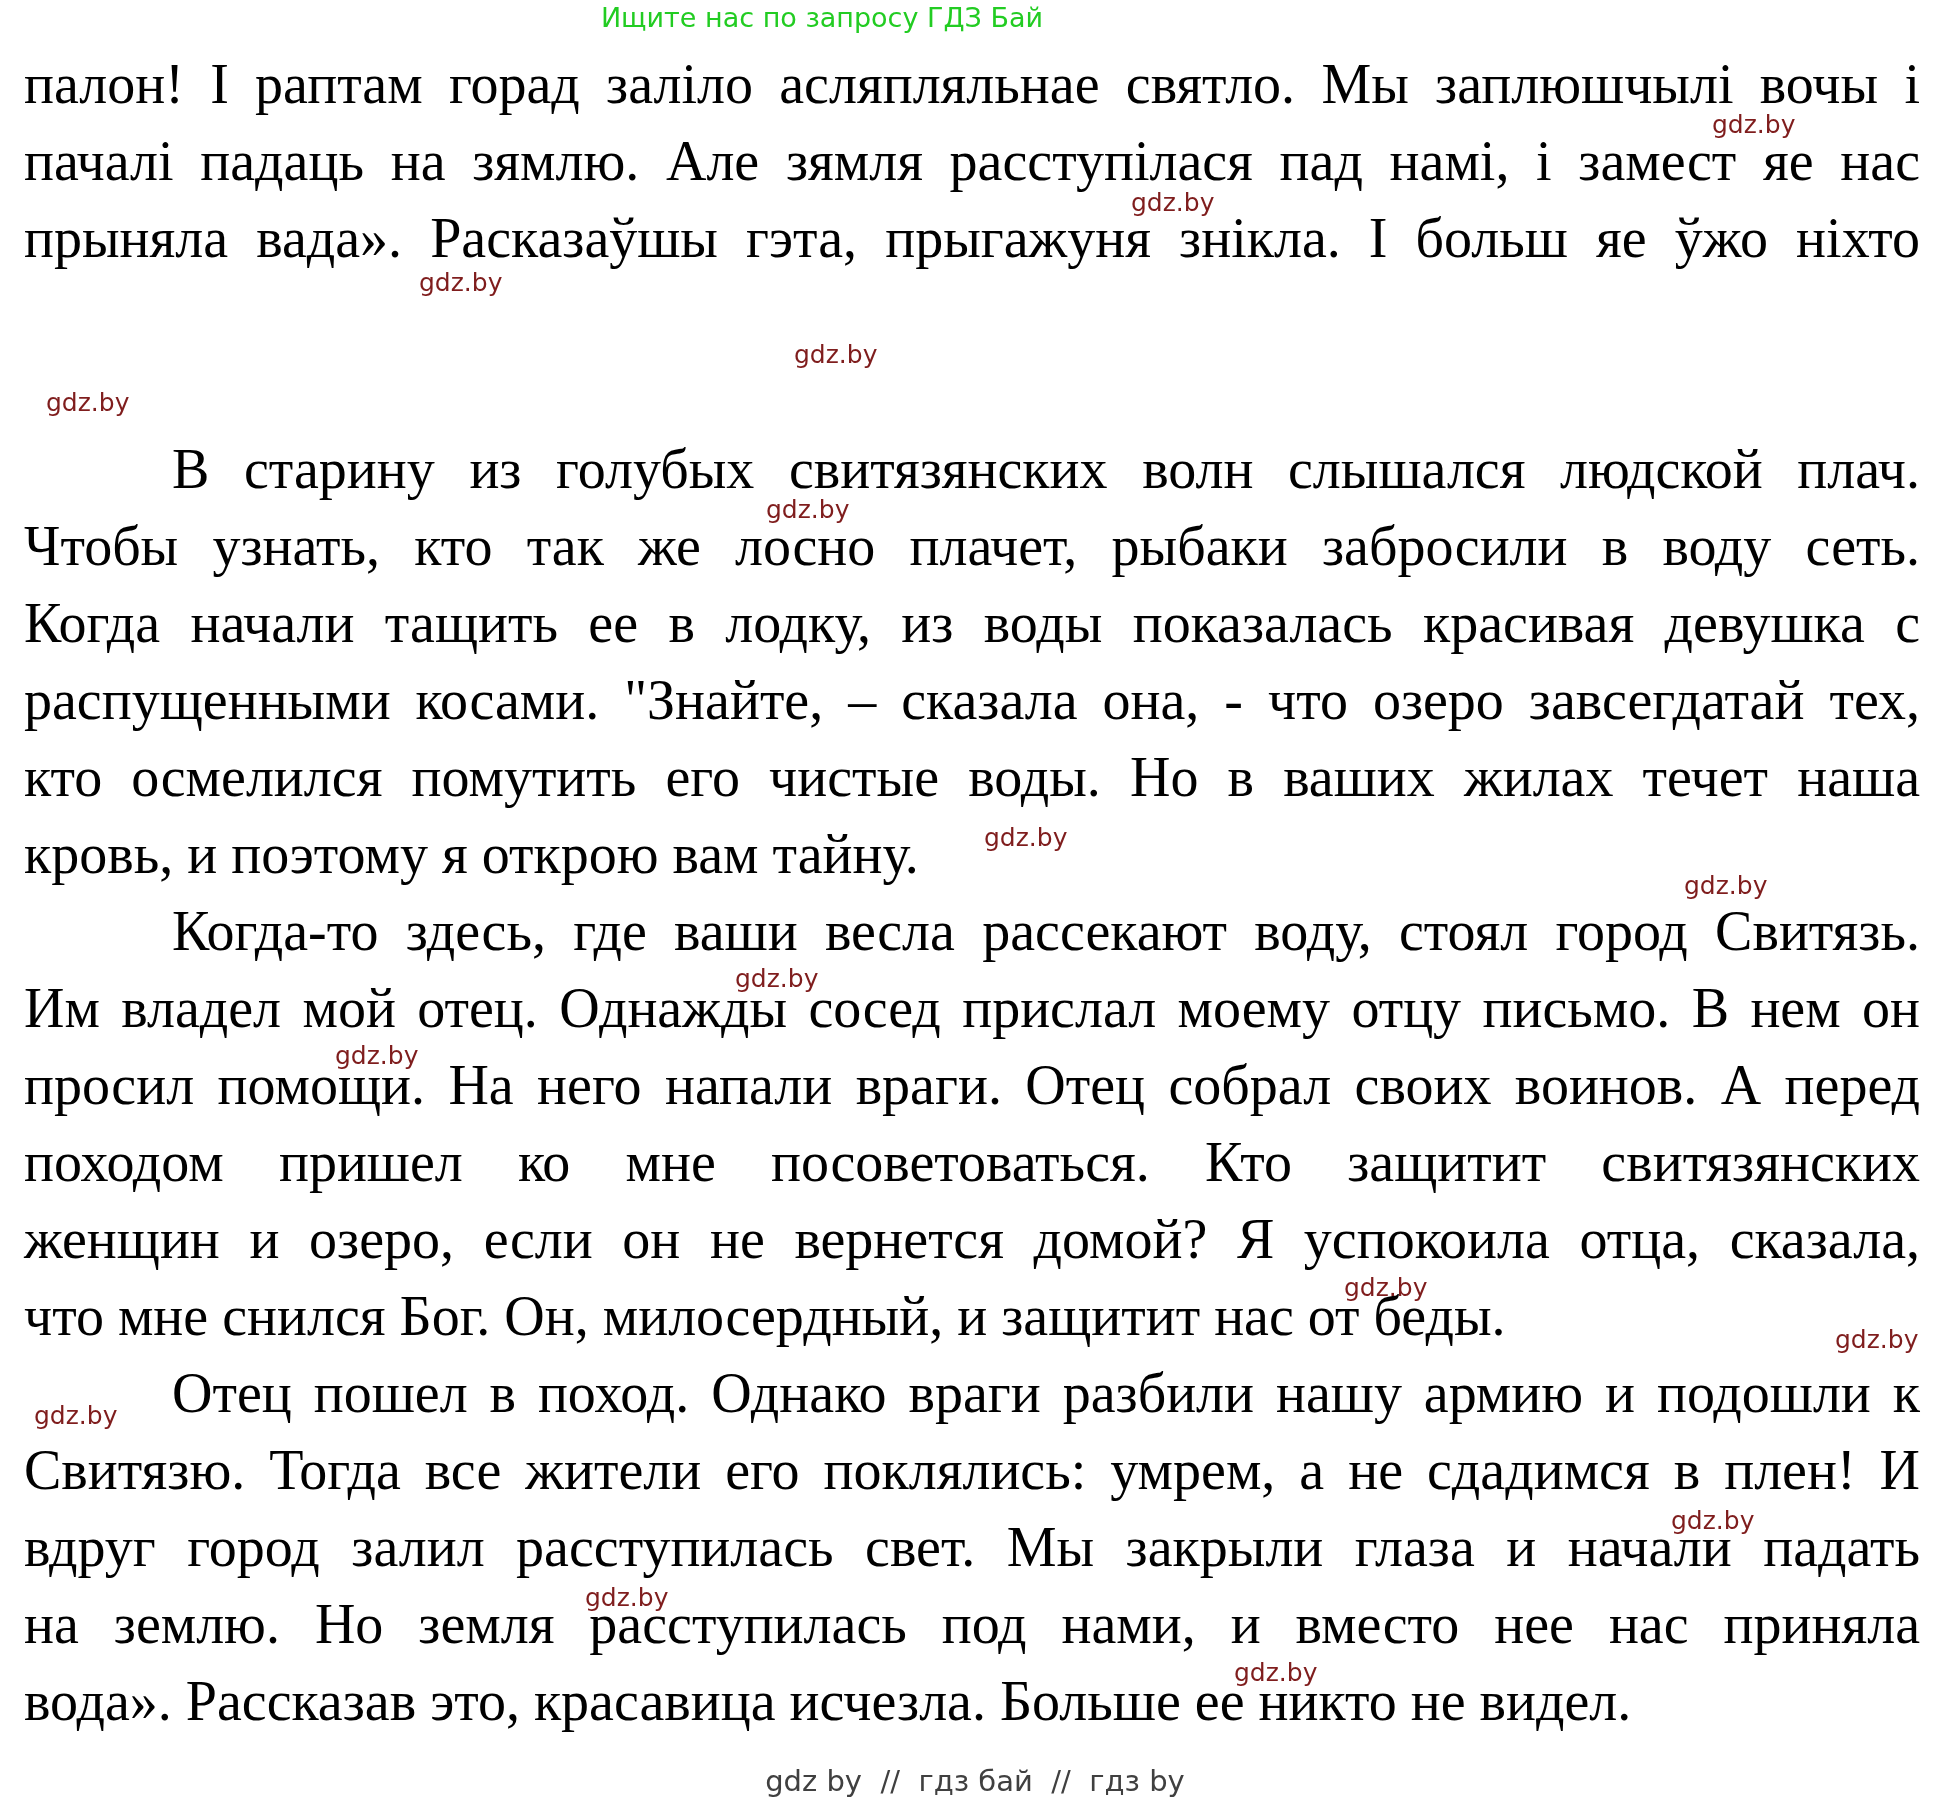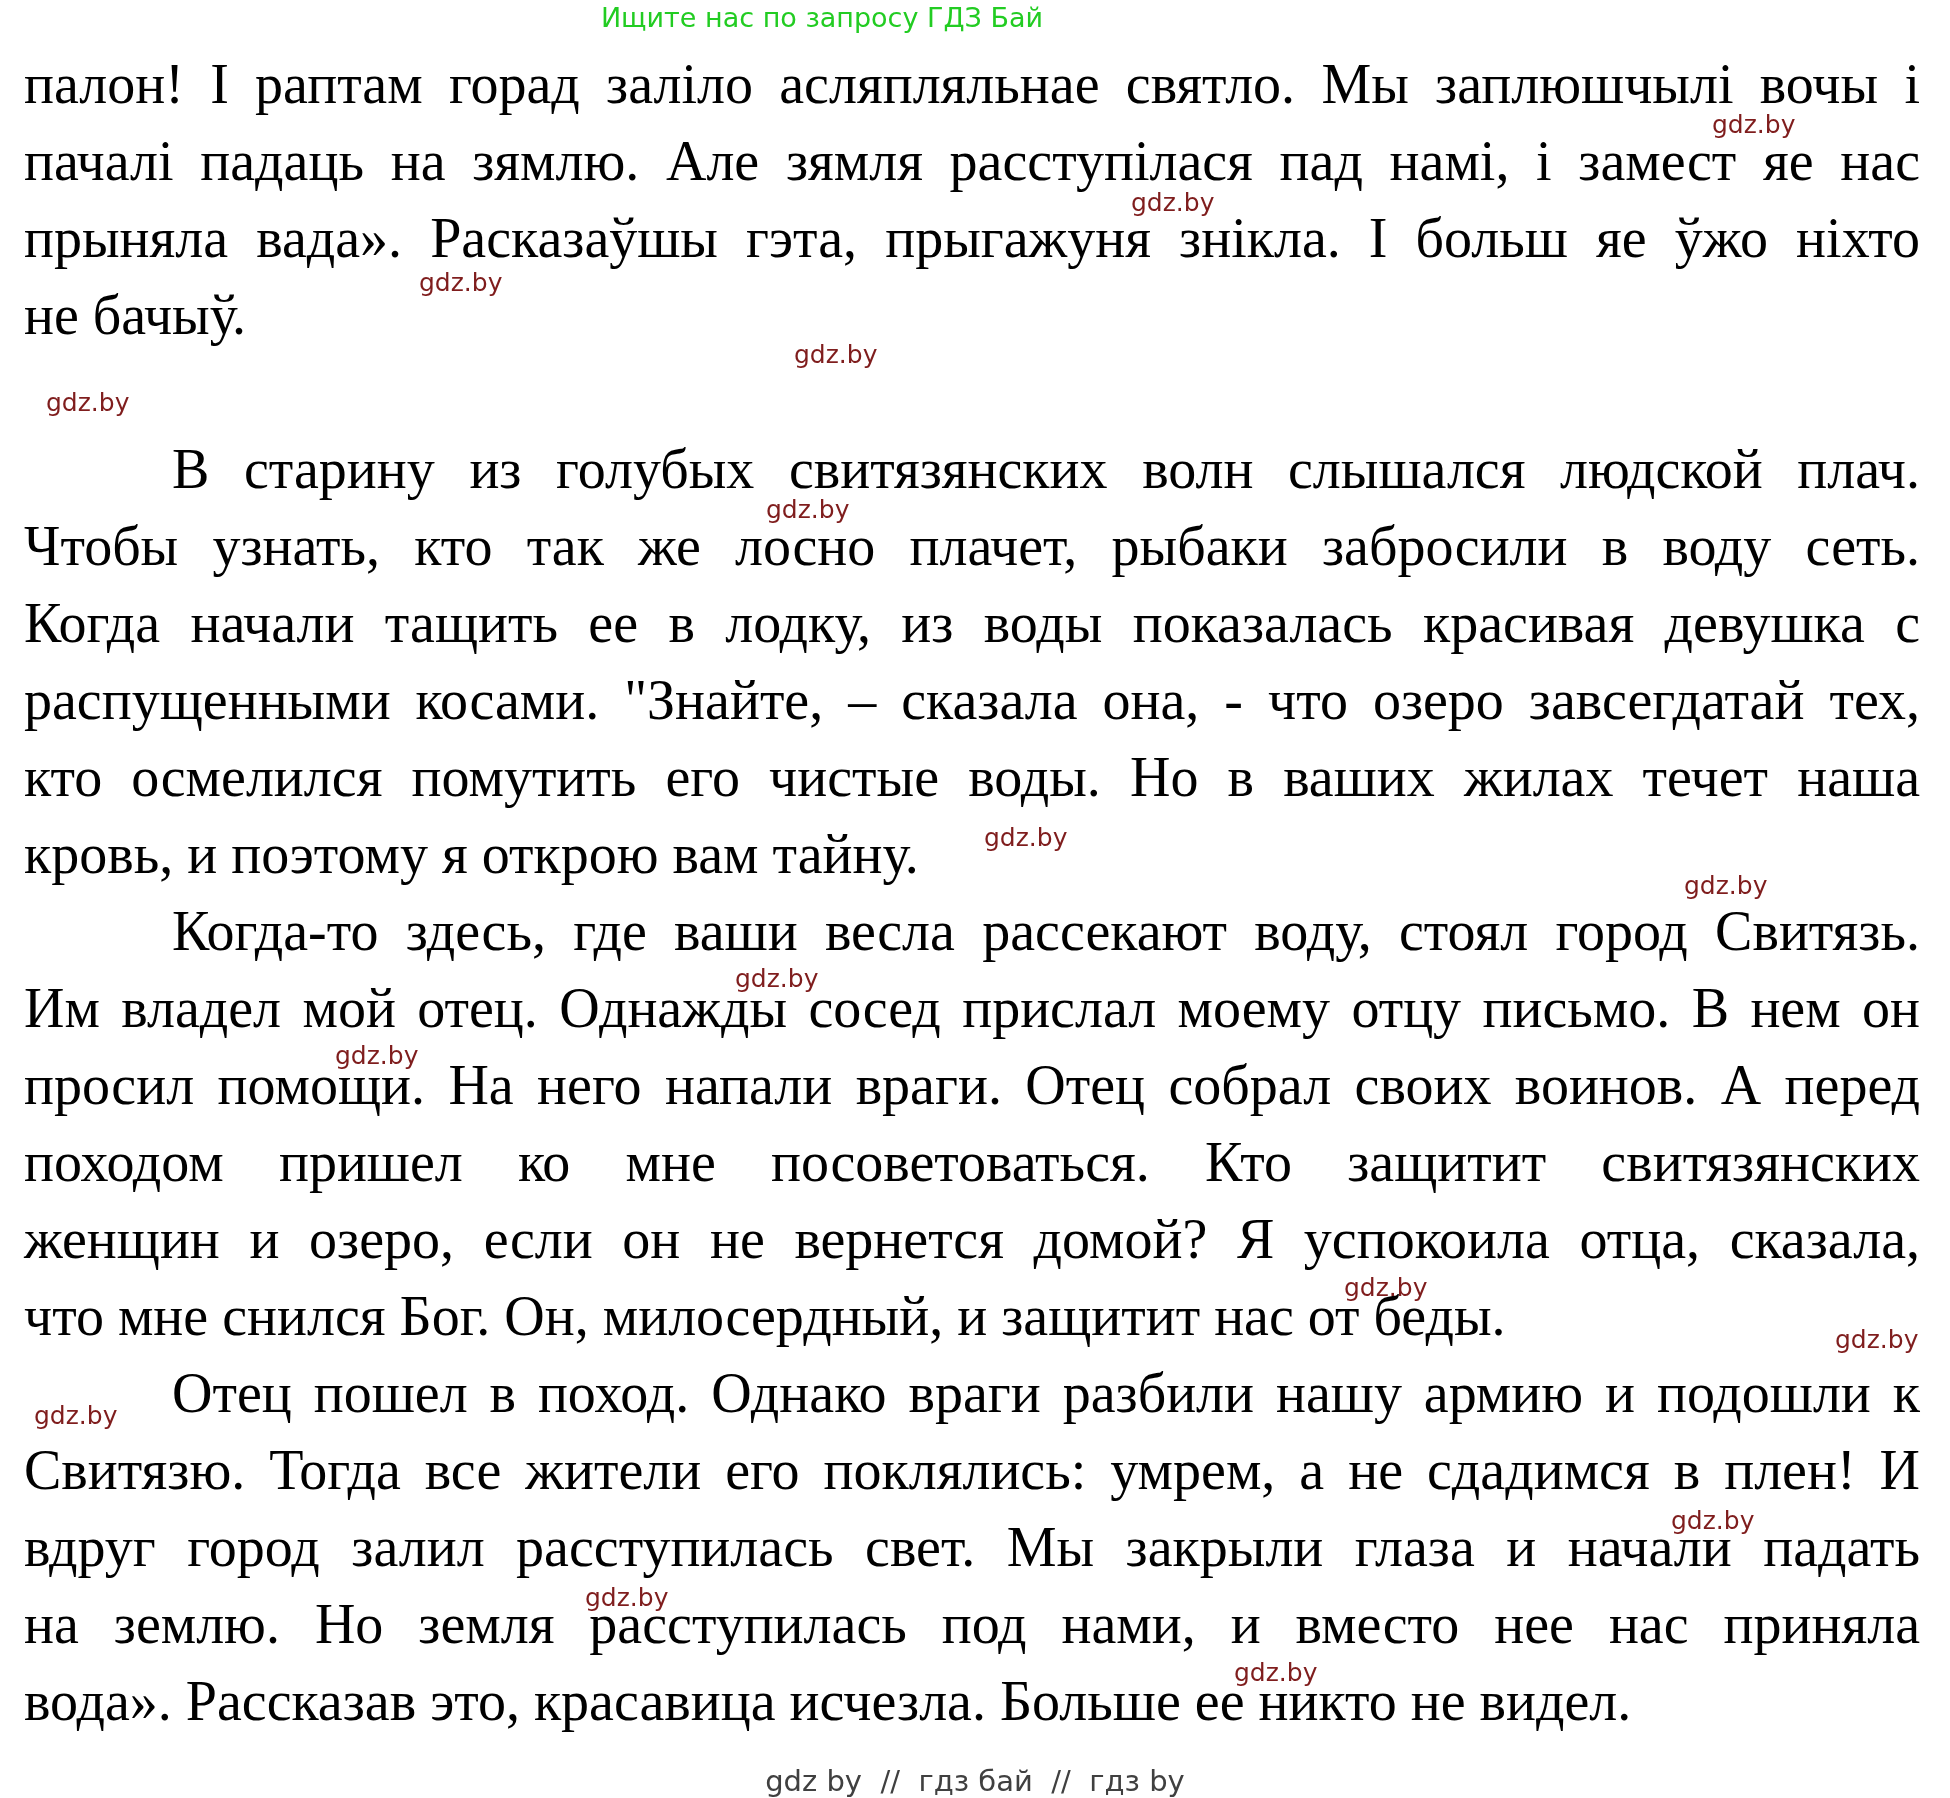--- a/index.html
+++ b/index.html
@@ -78,21 +78,20 @@
 </head>
 <body>
 
 <div class="header-banner">Ищите нас по запросу ГДЗ Бай</div>
 
 <div class="page-text">
 
   <div class="text-line" style="top:49px;">палон! I раптам горад заліло асляпляльнае святло. Мы заплюшчылі вочы і</div>
   <div class="text-line" style="top:126px;">пачалі падаць на зямлю. Але зямля расступілася пад намі, і замест яе нас</div>
   <div class="text-line" style="top:203px;">прыняла вада». Расказаўшы гэта, прыгажуня знікла. І больш яе ўжо ніхто</div>
-  <div class="text-line last" style="top:280px;">не бачыў.</div>
 
   <div class="text-line indent" style="top:434px;">В старину из голубых свитязянских волн слышался людской плач.</div>
   <div class="text-line" style="top:511px;">Чтобы узнать, кто так же лосно плачет, рыбаки забросили в воду сеть.</div>
   <div class="text-line" style="top:588px;">Когда начали тащить ее в лодку, из воды показалась красивая девушка с</div>
   <div class="text-line" style="top:665px;">распущенными косами. "Знайте, – сказала она, - что озеро завсегдатай тех,</div>
   <div class="text-line" style="top:742px;">кто осмелился помутить его чистые воды. Но в ваших жилах течет наша</div>
   <div class="text-line last" style="top:819px;">кровь, и поэтому я открою вам тайну.</div>
 
   <div class="text-line indent" style="top:896px;">Когда-то здесь, где ваши весла рассекают воду, стоял город Свитязь.</div>
   <div class="text-line" style="top:973px;">Им владел мой отец. Однажды сосед прислал моему отцу письмо. В нем он</div>

